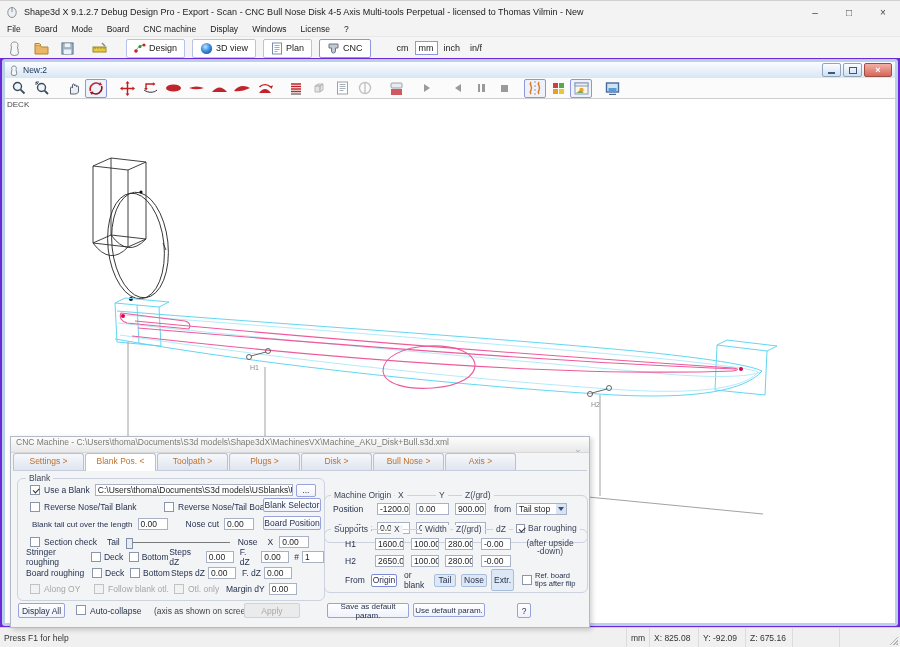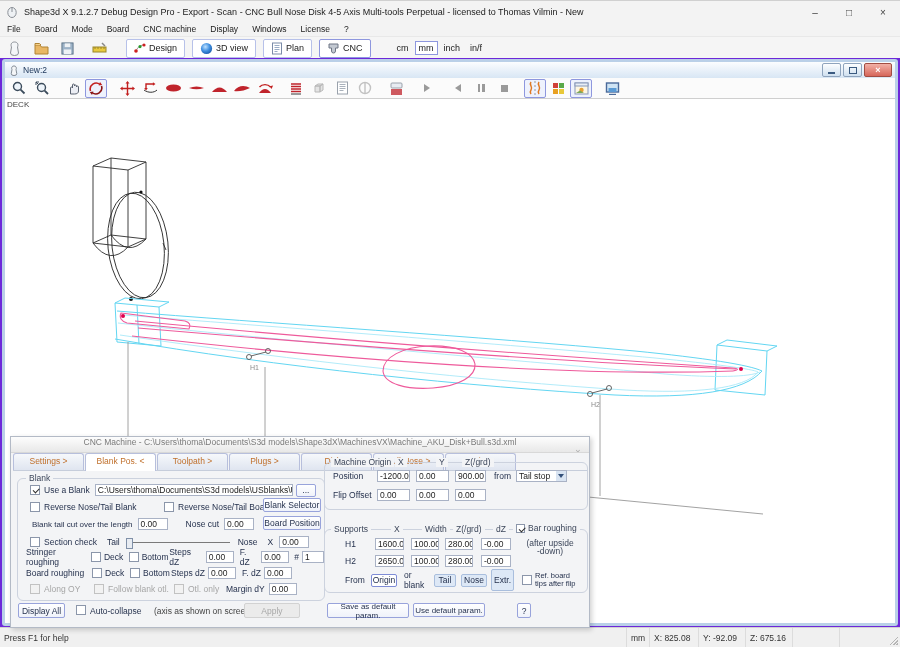--- a/index.html
+++ b/index.html
@@ -44,21 +44,21 @@
   .tri-l{width:0;height:0;border-right:6px solid #9a9a9a;border-top:4px solid transparent;border-bottom:4px solid transparent;}
   .pausebars{display:flex;gap:2px;}.pausebars i{width:2.5px;height:8px;background:#9a9a9a;}
   .stopsq{width:7px;height:7px;background:#9a9a9a;}
   .canvas{position:absolute;top:37px;left:0;right:0;bottom:0;background:#fff;overflow:hidden;}
   .deck-label{position:absolute;top:1px;left:2px;font-size:8px;color:#444;z-index:2;}
   .scene{position:absolute;left:0;top:0;}
   
   .dlg{position:absolute;left:10px;top:435px;width:578px;height:190px;background:#f3f4f6;border:1px solid #b3bac6;
        box-shadow:2px 2px 5px rgba(0,0,0,.18);font-size:8.5px;color:#26324e;z-index:5;}
   .dtitle{height:15px;background:linear-gradient(#fdfdfd,#e8e8e8);border-bottom:1px solid #d8d8d8;display:flex;
-          align-items:center;padding:0 5px;color:#7a7a7a;font-size:8.5px;white-space:nowrap;overflow:hidden;flex-direction:column;}
+          align-items:flex-start;padding:0 5px;color:#7a7a7a;font-size:8.5px;white-space:nowrap;overflow:hidden;flex-direction:column;}
   .dclose{margin-left:auto;color:#aaa;width:12px;text-align:center;flex:none;font-size:9px;}
   .tabs{position:absolute;top:16px;left:2px;right:2px;height:17px;display:flex;border-bottom:1px solid #c6cddb;}
   .tab{width:69px;text-align:center;line-height:15px;color:#c0702c;border:1px solid #b7bfdc;border-bottom:none;
        border-radius:3px 3px 0 0;background:linear-gradient(#f6f8fb,#dfe5f0);margin-right:1px;height:16px;}
   .tab.active{background:#fff;height:17px;margin-bottom:-1px;}
   .grp{position:absolute;border:1px solid #ccd2de;border-radius:6px;}
   .gcap{position:absolute;top:-5px;background:#f3f4f6;padding:0 3px;color:#3c465a;line-height:9px;}
   .fld{height:12px;background:#fff;border:1px solid #a9b2c5;font-size:8.5px;padding:0 2px;color:#1d1d1d;
        display:flex;align-items:center;overflow:hidden;white-space:nowrap;box-sizing:border-box;flex:none;}
   .cb{width:10px;height:10px;border:1px solid #8b96aa;background:#fff;position:relative;flex:none;box-sizing:border-box;}
@@ -499,21 +499,21 @@
         <span class="dislbl" style="margin-left:4px;width:42px">Along OY</span>
         <span class="cb dis" style="margin-left:8px"></span>
         <span class="dislbl" style="margin-left:4px;width:62px">Follow blank otl.</span>
         <span class="cb dis" style="margin-left:4px"></span>
         <span class="dislbl" style="margin-left:4px;width:38px">Otl. only</span>
         <span>Margin dY</span>
         <div class="fld" style="margin-left:4px;width:28px">0.00</div>
       </div>
     </div>
 
-    <div class="grp" style="left:313px;top:25px;width:262px;height:46px">
+    <div class="grp" style="left:313px;top:58px;width:262px;height:46px">
       <span class="gcap" style="left:6px">Machine Origin</span>
       <span class="gcap" style="left:70px">X</span>
       <span class="gcap" style="left:111px">Y</span>
       <span class="gcap" style="left:137px">Z(/grd)</span>
       <div class="row" style="left:8px;top:6px">
         <span style="width:44px">Position</span>
         <div class="fld" style="width:33px">-1200.00</div>
         <div class="fld" style="margin-left:6px;width:33px">0.00</div>
         <div class="fld" style="margin-left:6px;width:31px">900.00</div>
         <span style="margin-left:8px">from</span>

